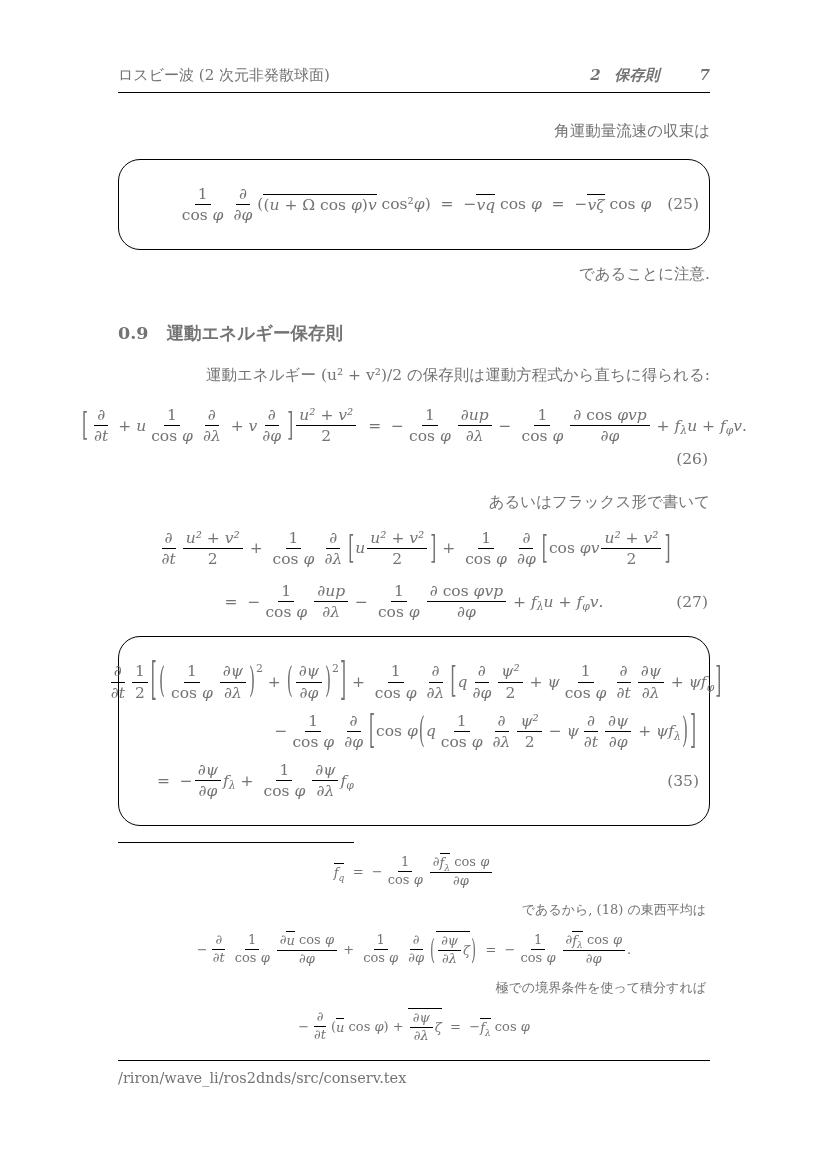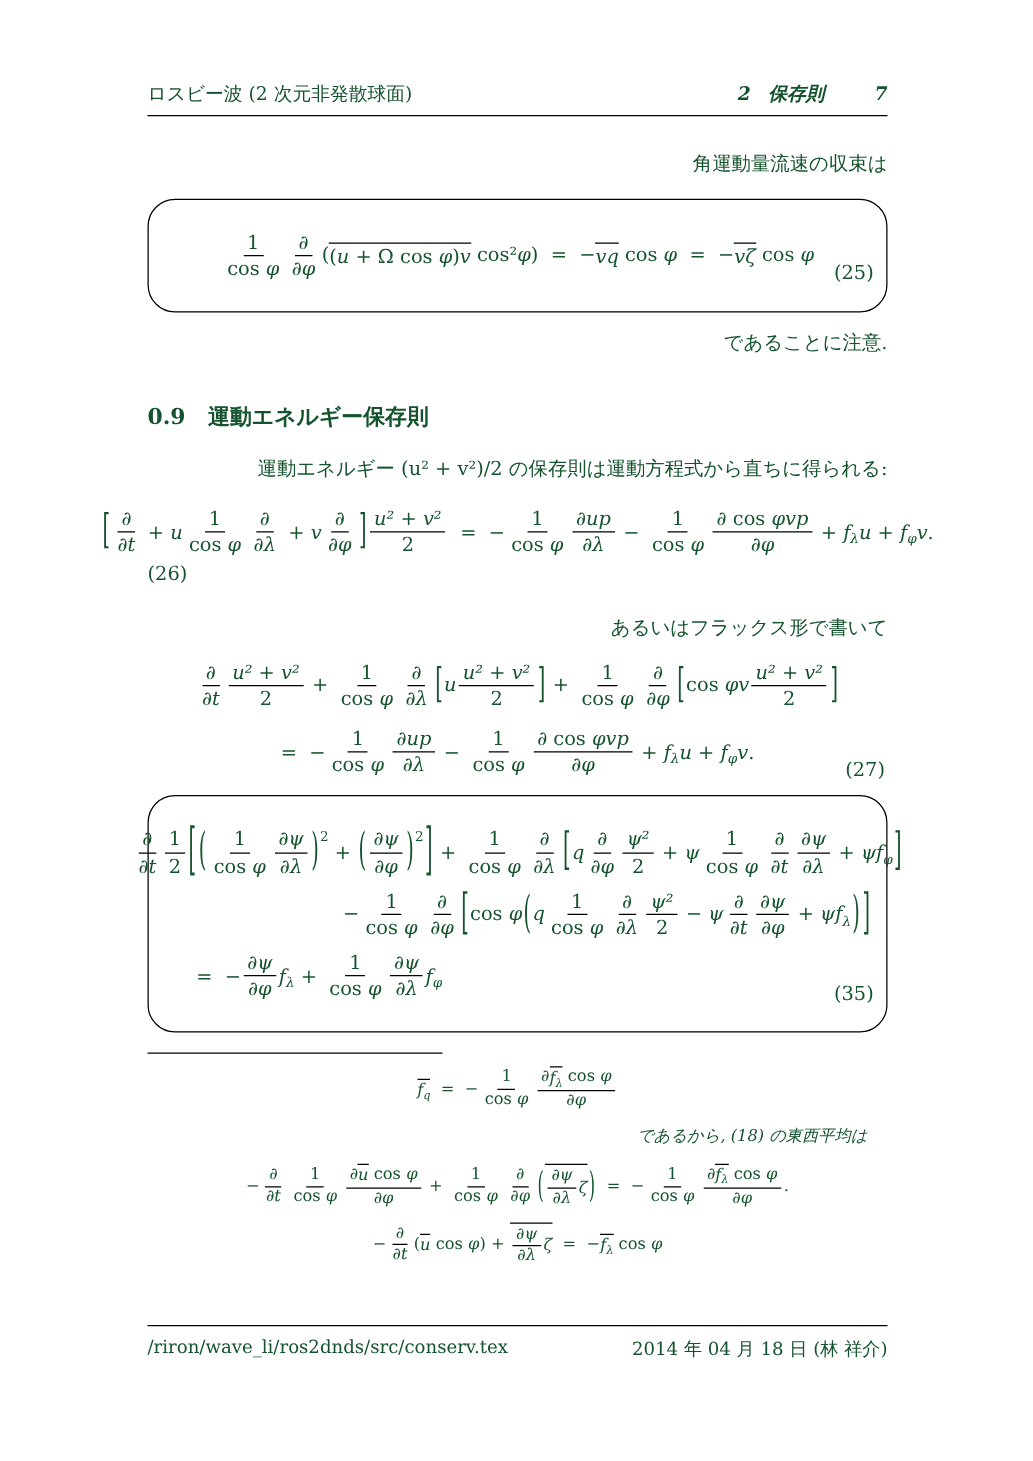--- a/index.html
+++ b/index.html
@@ -1,19 +1,19 @@
 <!DOCTYPE html>
 <html><head>
 <meta charset="utf-8">
 <style>
   html,body{margin:0;padding:0;background:#ffffff;}
   .page{
     position:relative;
     width:826px;height:1169px;
-    background:#ffffff;color:#14532d;
+    background:#ffffff;color:#737373;
     font-family:"DejaVu Serif","Liberation Serif",serif;
     font-size:15.5px;
     overflow:hidden;
   }
   .content{position:absolute;left:118px;top:0;width:592px;}
 
   
   .pg-header{
     margin-top:66px;
     display:flex;justify-content:space-between;align-items:baseline;
@@ -34,22 +34,22 @@
   
   .eqline{
     position:relative;
     display:flex;align-items:center;justify-content:center;
     font-size:15.5px;
     margin:12px 0;
     white-space:pre;
   }
   .eqline.rightal{justify-content:flex-end;padding-right:4px;}
   .eqline.leftal{justify-content:flex-start;padding-left:30px;}
-  .eqnum{position:absolute;right:2px;top:50%;transform:translateY(-50%);margin-top:14px;}
-  .eqnum-line{margin:2px 2px 22px 0;}
+  .eqnum{position:absolute;right:2px;top:50%;transform:translateY(-50%);}
+  .eqnum-line{text-align:right;margin:2px 2px 22px 0;}
 
   .eqbox{
     border:1px solid #000;
     border-radius:22px;
     padding:16px 8px;
     margin:14px 0 12px;
   }
   .eqbox .eqline{margin:8px 0;}
 
   
@@ -60,21 +60,21 @@
   .fr .n,.fr .d{display:inline-flex;align-items:center;justify-content:center;padding:0 3px;line-height:1.3;}
   .fr .n{border-bottom:1px solid #000;}
   .ov{display:inline-flex;align-items:center;border-top:1px solid #000;padding-top:1px;}
   .sb{font-size:.7em;font-style:italic;transform:translateY(.5em);}
   .sp2{font-size:.7em;transform:translateY(-1.25em);}
   .bg{display:inline-block;line-height:1;margin:0 1px;}
 
   
   .fnrule{width:236px;border-top:1px solid #000;margin:16px 0 8px;}
   .footnote{font-size:13px;}
-  .footnote .para{margin:8px 16px;line-height:1.6;font-style:italic;}
+  .footnote .para{margin:8px 4px;line-height:1.6;}
   .footnote .eqline{font-size:13px;margin:10px 0;}
 
   
   .pg-footer{
     position:absolute;left:118px;top:1060px;width:592px;
     border-top:1px solid #000;
     padding-top:9px;
     display:flex;justify-content:space-between;
     font-size:14.5px;
   }
@@ -141,24 +141,24 @@
     <div class="fnrule"></div>
 
     <div class="footnote">
       <div class="eqline">
         <div class="eq"><span class="ov"><span class="mi">f</span><span class="sb">q</span></span><span class="mr">  =  −</span><span class="fr"><span class="n"><span class="mr">1</span></span><span class="d"><span class="mr">cos </span><span class="mi">φ</span></span></span><span class="fr"><span class="n"><span class="mi">∂</span><span class="ov"><span class="mi">f</span><span class="sb">λ</span></span><span class="mr"> cos </span><span class="mi">φ</span></span><span class="d"><span class="mi">∂φ</span></span></span></div>
       </div>
       <p class="para">であるから, (18) の東西平均は</p>
       <div class="eqline">
         <div class="eq"><span class="mr">−</span><span class="fr"><span class="n"><span class="mi">∂</span></span><span class="d"><span class="mi">∂t</span></span></span><span class="fr"><span class="n"><span class="mr">1</span></span><span class="d"><span class="mr">cos </span><span class="mi">φ</span></span></span><span class="fr"><span class="n"><span class="mi">∂</span><span class="ov"><span class="mi">u</span></span><span class="mr"> cos </span><span class="mi">φ</span></span><span class="d"><span class="mi">∂φ</span></span></span><span class="mr"> + </span><span class="fr"><span class="n"><span class="mr">1</span></span><span class="d"><span class="mr">cos </span><span class="mi">φ</span></span></span><span class="fr"><span class="n"><span class="mi">∂</span></span><span class="d"><span class="mi">∂φ</span></span></span><span class="bg" style="transform: scaleY(2.2);">(</span><span class="ov"><span class="fr"><span class="n"><span class="mi">∂ψ</span></span><span class="d"><span class="mi">∂λ</span></span></span><span class="mi">ζ</span></span><span class="bg" style="transform: scaleY(2.2);">)</span><span class="mr">  =  −</span><span class="fr"><span class="n"><span class="mr">1</span></span><span class="d"><span class="mr">cos </span><span class="mi">φ</span></span></span><span class="fr"><span class="n"><span class="mi">∂</span><span class="ov"><span class="mi">f</span><span class="sb">λ</span></span><span class="mr"> cos </span><span class="mi">φ</span></span><span class="d"><span class="mi">∂φ</span></span></span><span class="mr">.</span></div>
       </div>
+      <p class="para">極での境界条件を使って積分すれば</p>
       <div class="eqline">
         <div class="eq"><span class="mr">−</span><span class="fr"><span class="n"><span class="mi">∂</span></span><span class="d"><span class="mi">∂t</span></span></span><span class="mr">(</span><span class="ov"><span class="mi">u</span></span><span class="mr"> cos </span><span class="mi">φ</span><span class="mr">) + </span><span class="ov"><span class="fr"><span class="n"><span class="mi">∂ψ</span></span><span class="d"><span class="mi">∂λ</span></span></span><span class="mi">ζ</span></span><span class="mr">  =  −</span><span class="ov"><span class="mi">f</span><span class="sb">λ</span></span><span class="mr"> cos </span><span class="mi">φ</span></div>
       </div>
     </div>
 
   </div>
 
   <div class="pg-footer">
     <span>/riron/wave_li/ros2dnds/src/conserv.tex</span>
-    <span>2014 年 04 月 18 日 (林 祥介)</span>
   </div>
 </div>
 
 </body></html>

